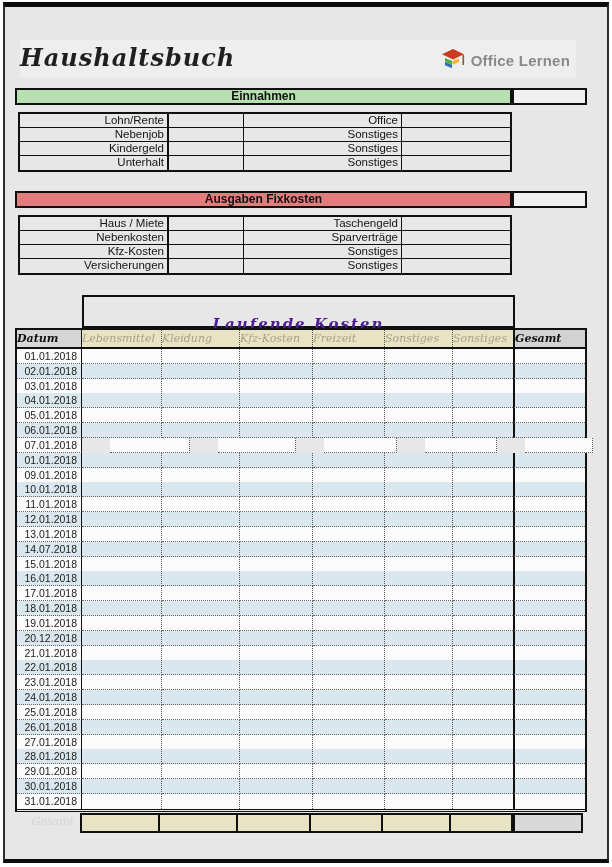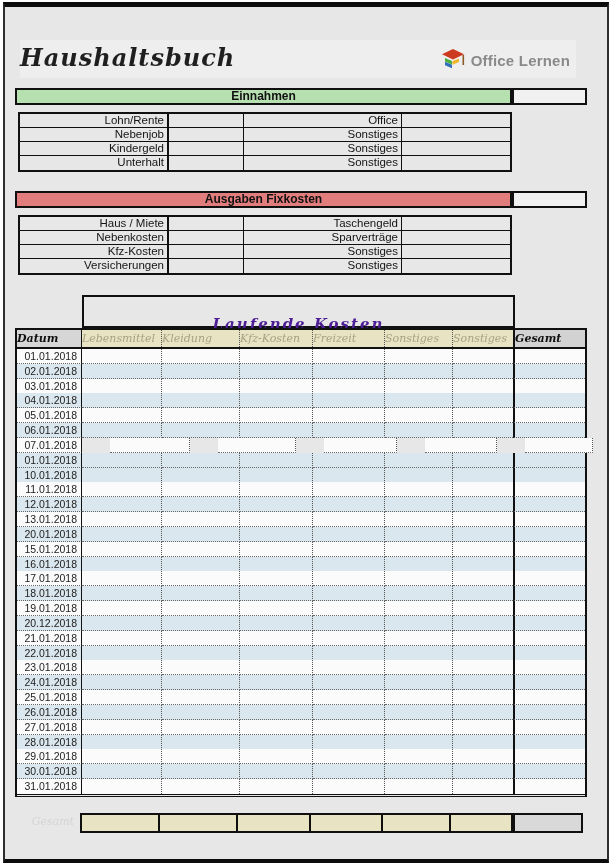--- a/index.html
+++ b/index.html
@@ -250,20 +250,30 @@
           <div class="date">01.01.2018</div>
           <div></div>
           <div></div>
           <div></div>
           <div></div>
           <div></div>
           <div></div>
           <div class="total"></div>
         </div>
 
+        <div class="trow grid8 odd">
+          <div class="date">09.01.2018</div>
+          <div></div>
+          <div></div>
+          <div></div>
+          <div></div>
+          <div></div>
+          <div></div>
+          <div class="total"></div>
+        </div>
 
         <div class="trow grid8 even">
           <div class="date">10.01.2018</div>
           <div></div>
           <div></div>
           <div></div>
           <div></div>
           <div></div>
           <div></div>
           <div class="total"></div>
@@ -296,21 +306,21 @@
           <div></div>
           <div></div>
           <div></div>
           <div></div>
           <div></div>
           <div></div>
           <div class="total"></div>
         </div>
 
         <div class="trow grid8 even">
-          <div class="date">20.01.2018</div>
+          <div class="date">14.07.2018</div>
           <div></div>
           <div></div>
           <div></div>
           <div></div>
           <div></div>
           <div></div>
           <div class="total"></div>
         </div>
 
         <div class="trow grid8 odd">

